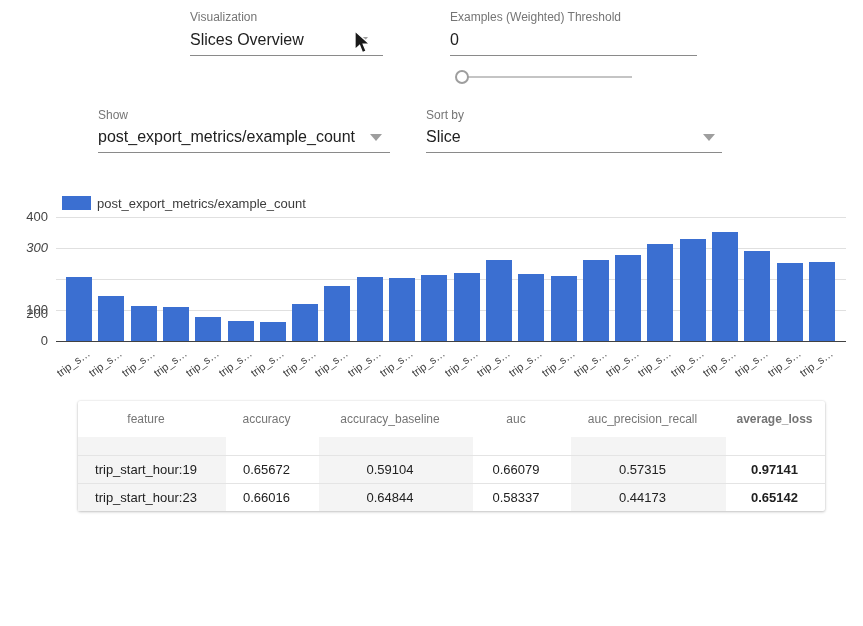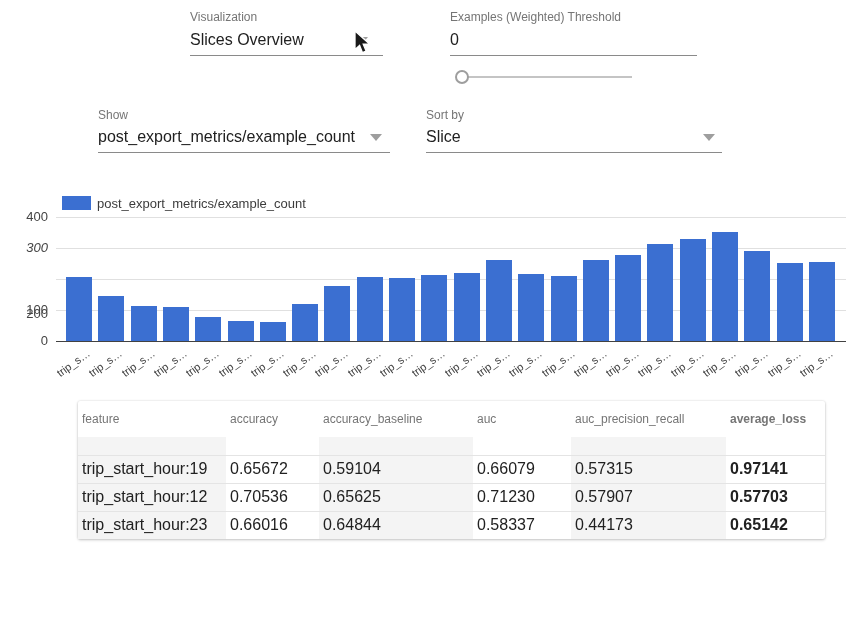--- a/index.html
+++ b/index.html
@@ -29,24 +29,24 @@
   .bar { position: absolute; width: 26px; }
   .xlabel { position: absolute; width: 60px; top: 347px; text-align: right;
     font-size: 11px; color: #444; transform: rotate(-36deg); transform-origin: 100% 0;
     white-space: nowrap; }
 
   
   .table-card { position: absolute; left: 78px; top: 401px; width: 747px;
     background: #fff; border-radius: 2px;
     box-shadow: 0 1px 3px rgba(0,0,0,0.22), 0 0 2px rgba(0,0,0,0.12); }
   table { border-collapse: collapse; table-layout: fixed; width: 747px; }
-  th, td { overflow: hidden; white-space: nowrap; text-align: left; padding: 0 16px 0 4px; }
+  th, td { overflow: hidden; white-space: nowrap; text-align: center; padding: 0 16px 0 4px; }
   th { height: 36px; font-size: 12px; font-weight: normal; color: #757575; vertical-align: middle; }
   tr.filter-row td { height: 18px; }
-  tr.data-row td { height: 28px; font-size: 16px; color: #212121; border-top: 1px solid #e4e4e4; margin-top: 25px; }
+  tr.data-row td { height: 28px; font-size: 13px; color: #212121; border-top: 1px solid #e4e4e4; margin-top: 25px; }
   .col-shade { background: #f4f4f4; }
   td:last-child, th:last-child { padding-right: 6px; font-weight: bold; }
 
   
   .cursor { position: absolute; left: 354px; top: 30px; pointer-events: none; }
 </style>
 </head>
 <body>
 
 <div>
@@ -175,28 +175,20 @@
     <tbody id="table-body">
         <tr class="data-row">
           <td class="col-shade">trip_start_hour:19</td>
           <td>0.65672</td>
           <td class="col-shade">0.59104</td>
           <td>0.66079</td>
           <td class="col-shade">0.57315</td>
           <td>0.97141</td>
         </tr>
         <tr class="data-row">
-          <td class="col-shade">trip_start_hour:12</td>
-          <td>0.70536</td>
-          <td class="col-shade">0.65625</td>
-          <td>0.71230</td>
-          <td class="col-shade">0.57907</td>
-          <td>0.57703</td>
-        </tr>
-        <tr class="data-row">
           <td class="col-shade">trip_start_hour:23</td>
           <td>0.66016</td>
           <td class="col-shade">0.64844</td>
           <td>0.58337</td>
           <td class="col-shade">0.44173</td>
           <td>0.65142</td>
         </tr>
       </tbody>
   </table>
 </div>

